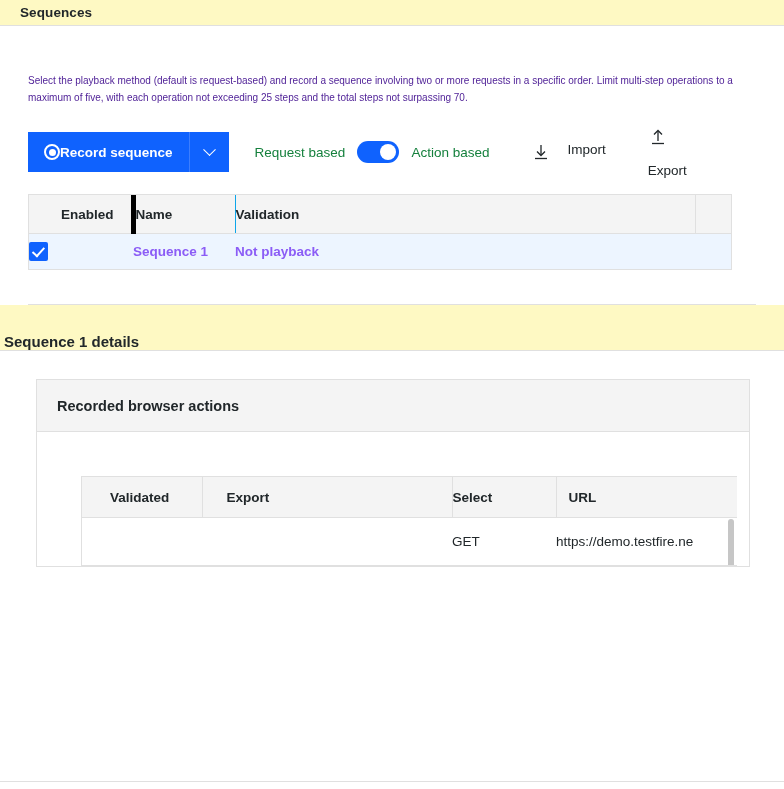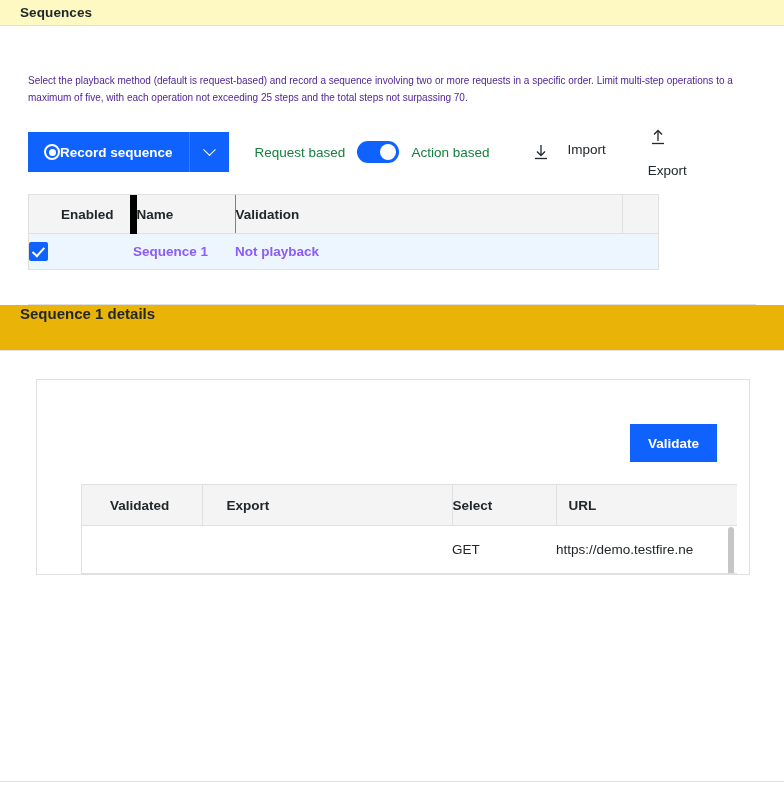--- a/index.html
+++ b/index.html
@@ -124,39 +124,39 @@
     color: #21272a;
     cursor: pointer;
   }
   .ia-import { margin-left: 42px; }
   .ia-export { margin-left: 42px; flex-direction: column; }
 
   .table-card {
     margin-top: 22px;
     border: 1px solid #e0e0e0;
     background: #ffffff;
-    width: 631px;
+    width: 704px;
   }
   table.seq-table {
     width: 100%;
     border-collapse: collapse;
     font-size: 13.5px;
   }
   table.seq-table thead th {
     background: #f4f4f4;
     text-align: left;
     font-weight: bold;
     font-size: 13.5px;
     color: #21272a;
     padding: 11px 0 11px 0;
     border-bottom: 1px solid #e0e0e0;
     height: 38px;
   }
   .col-enabled { width: 104px; padding-left: 32px !important; }
-  .col-name    { width: 102px; border-left: 7px solid #000000; padding-left: 0 !important; }
+  .col-name    { width: 102px; border-left: 5px solid #000000; padding-left: 0 !important; }
   .col-valid   { border-left: 1px solid #0ea5e9; padding-left: 0 !important; }
   .col-tail    { width: 36px; border-left: 1px solid #e0e0e0; }
 
   table.seq-table tbody td {
     padding: 0;
     height: 36px;
     vertical-align: middle;
     color: #8b5cf6;
   }
   tr.row-selected td { background: #edf5ff; }
@@ -181,25 +181,25 @@
     transform: rotate(42deg) translate(-1px, -1px);
   }
 
   .divider {
     margin-top: 34px;
     border-top: 1px solid #e0e0e0;
   }
 
   .sub-header {
     height: 46px;
-    background: #eab308;
+    background: #fef9c3;
     border-bottom: 1px solid #e0e0e0;
     display: flex;
-    align-items: flex-start;
-    padding: 0 20px;
+    align-items: flex-end;
+    padding: 0 4px;
   }
   .sub-header .title {
     font-size: 15px;
     font-weight: bold;
   }
 
   .inner-card {
     margin: 28px 28px 0 36px;
     border: 1px solid #e0e0e0;
     width: 714px;
@@ -375,25 +375,25 @@
   </div>
 
   <div class="divider"></div>
 </div>
 
 <div class="sub-header">
   <span class="title">Sequence 1 details</span>
 </div>
 
 <div class="inner-card">
+  <div class="inner-card-head">
+    <span class="title">Recorded browser actions</span>
+  </div>
   <div class="inner-body">
 
-    <div class="validate-row">
-      <button class="validate-btn">Validate</button>
-    </div>
 
     <div class="actions-table-wrap">
       <table class="act-table">
         <thead>
           <tr>
             <th class="a-validated">Validated</th>
             <th class="a-action">Export</th>
             <th class="a-method">Select</th>
             <th class="a-url">URL</th>
           </tr>

